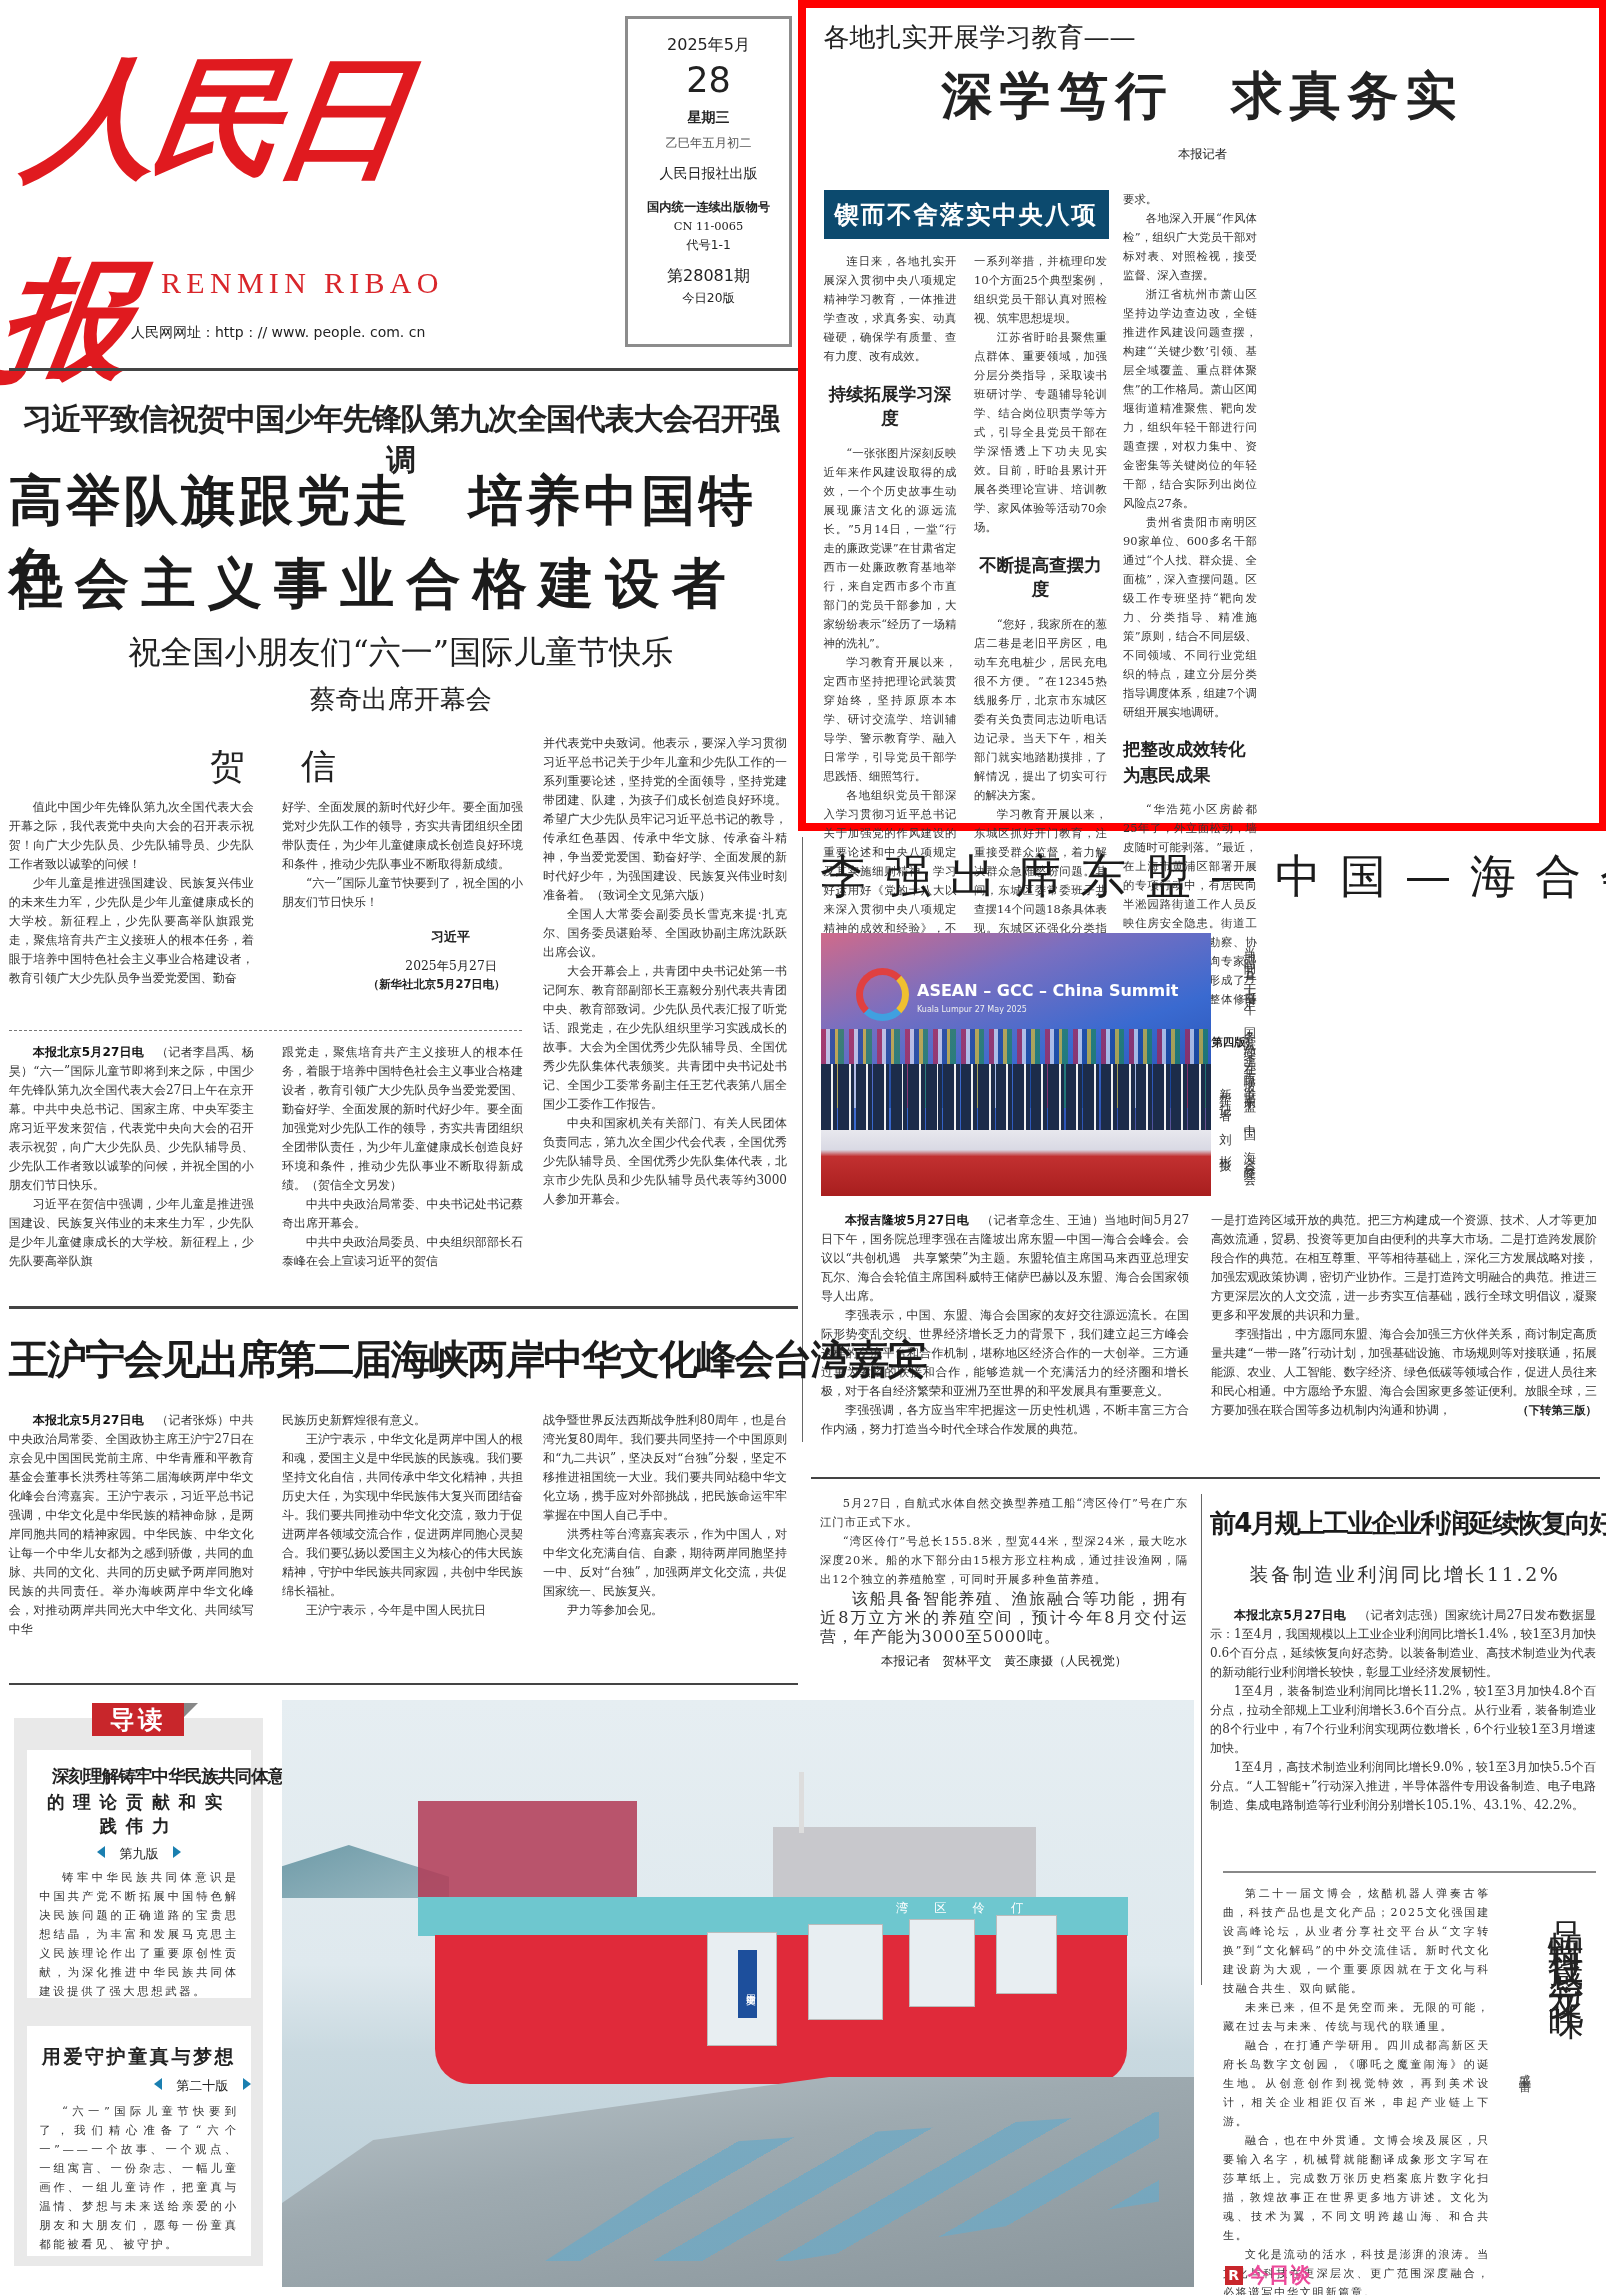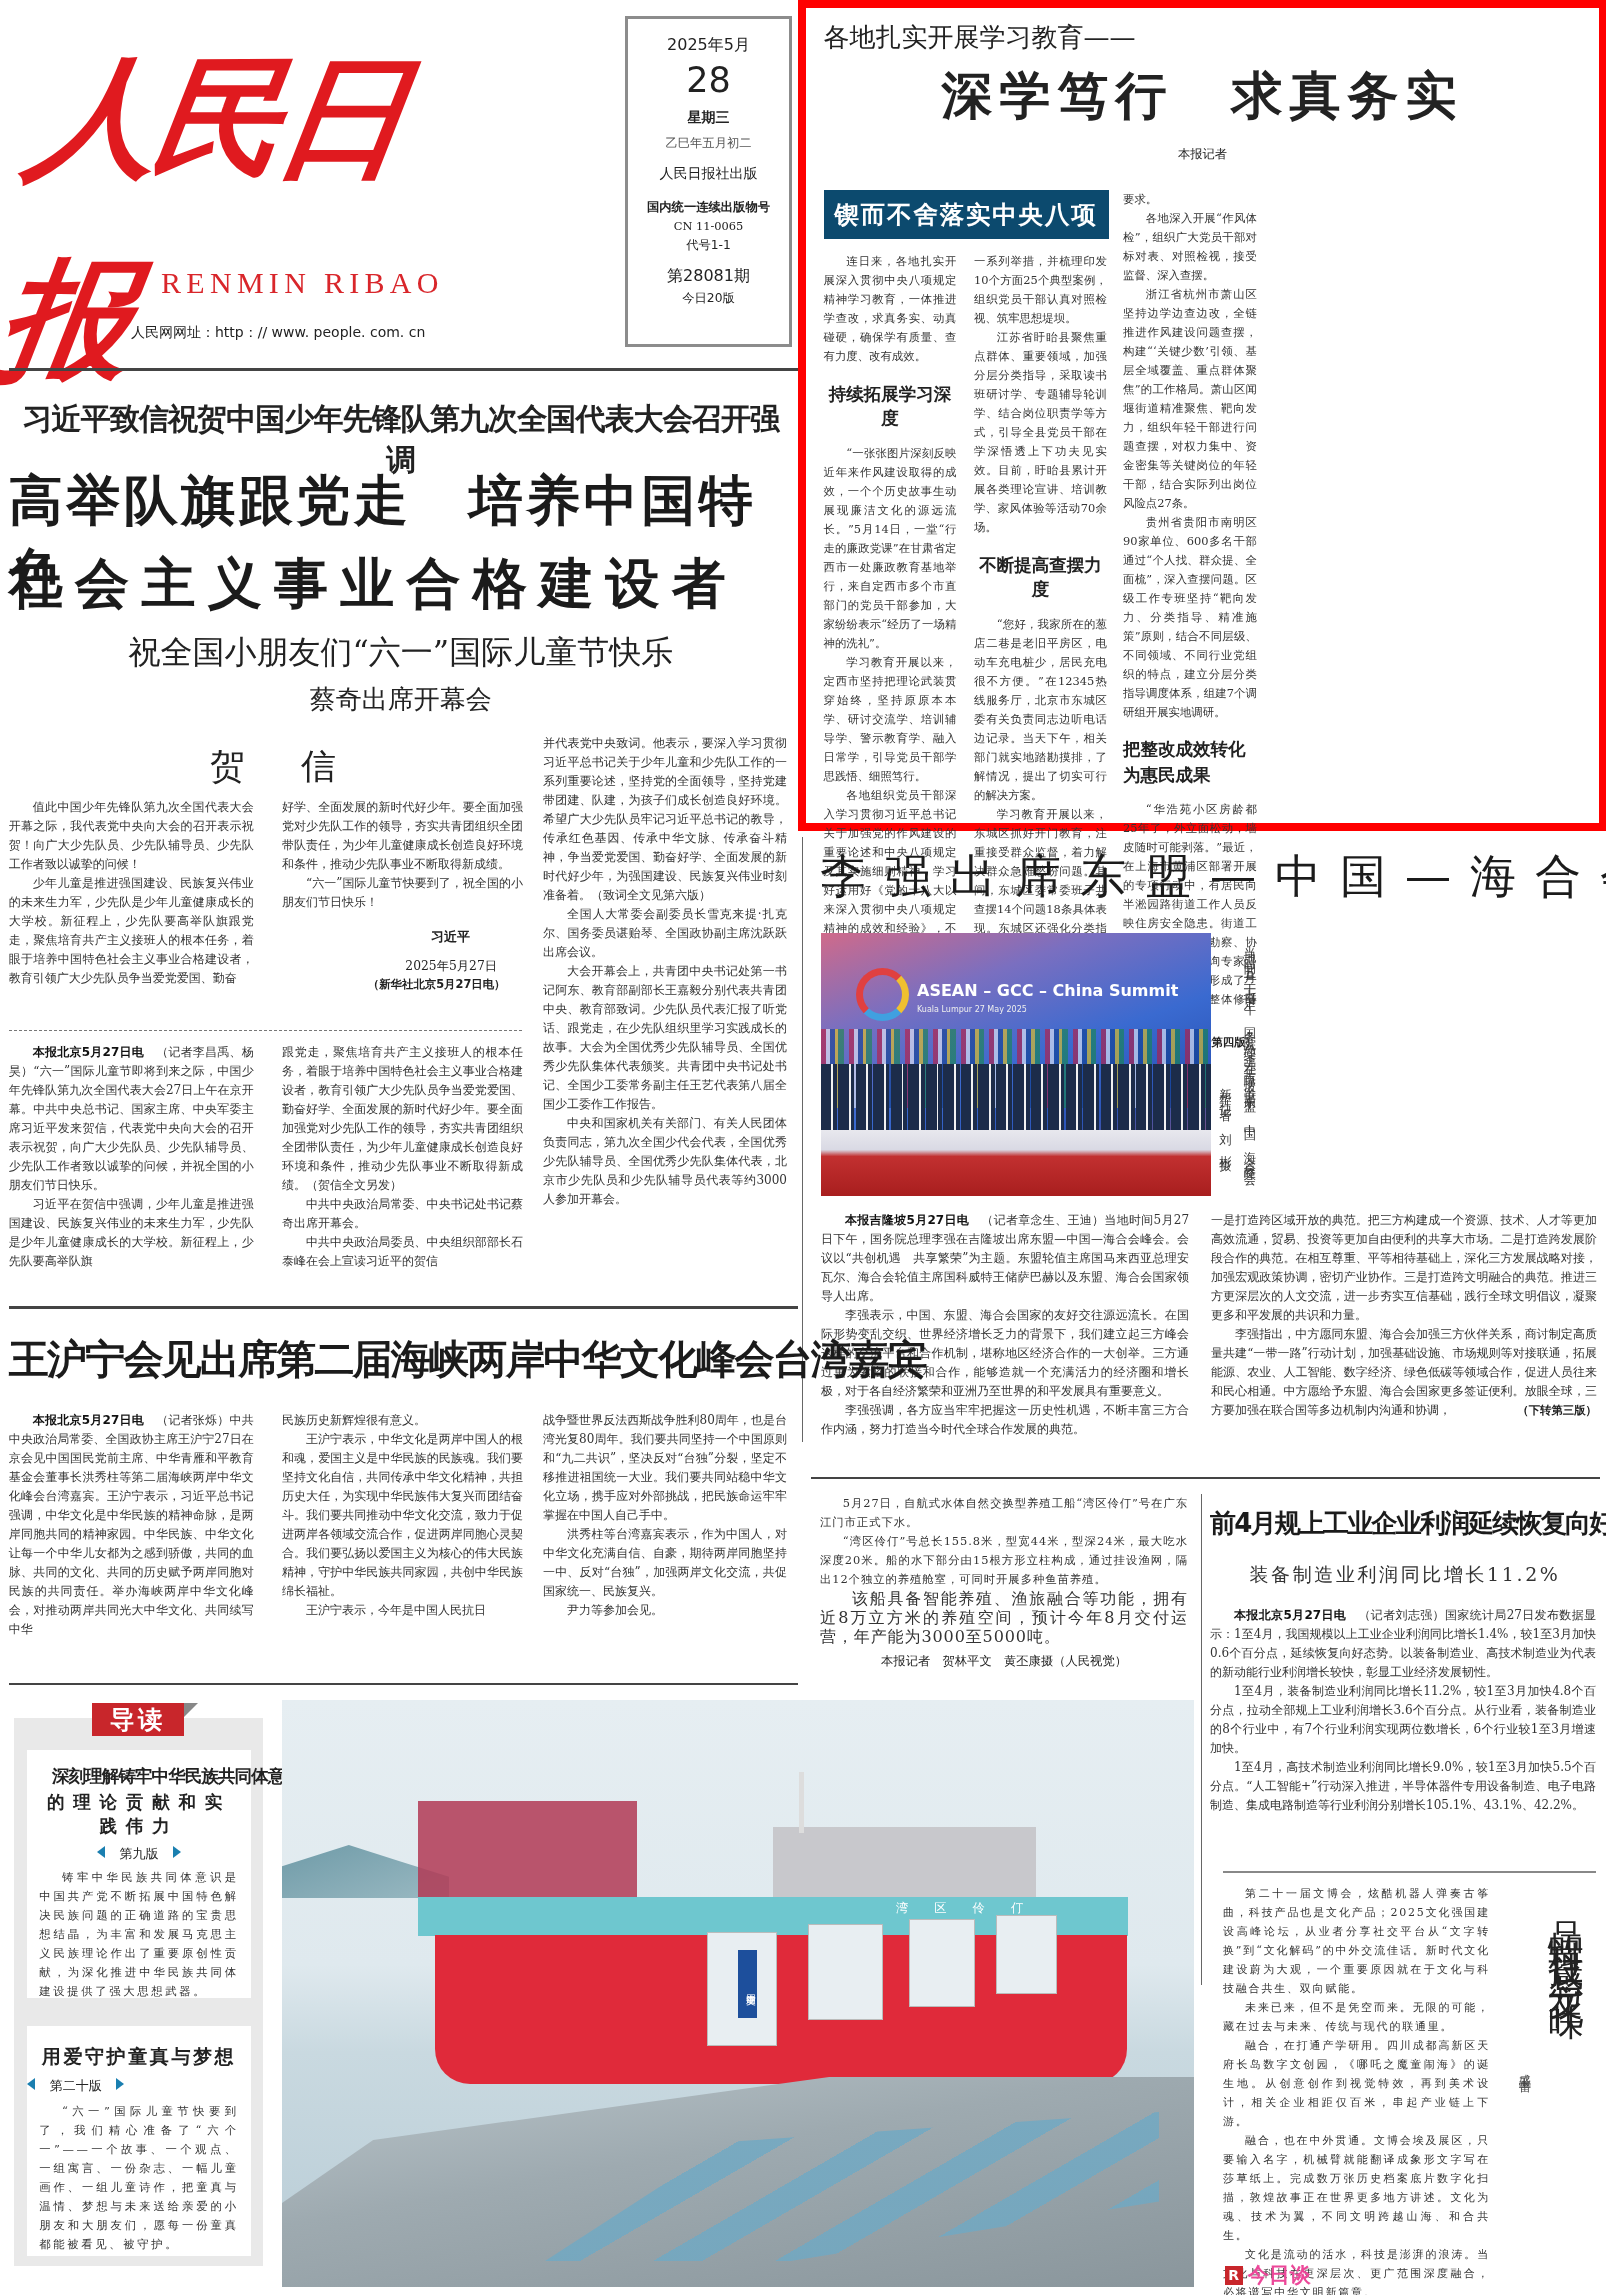--- a/index.html
+++ b/index.html
@@ -214,21 +214,21 @@
   <div style="text-align:center;margin-top:7px;font-size:13px;">
     <span class="tri l"></span>
     <span class="serif" style="margin:0 10.5px;">第九版</span>
     <span class="tri r"></span>
   </div>
   <p class="body" style="padding:5.3px 12.3px 0;font-size:11.4px;letter-spacing:2.6px;line-height:19px;">铸牢中华民族共同体意识是中国共产党不断拓展中国特色解决民族问题的正确道路的宝贵思想结晶，为丰富和发展马克思主义民族理论作出了重要原创性贡献，为深化推进中华民族共同体建设提供了强大思想武器。</p>
 </div>
 
 <div class="guide-card" style="left:27px;top:2026px;width:224px;height:230px;">
   <div class="sans" style="padding:17.5px 12.3px 0;font-size:19px;font-weight:bold;color:#222;text-align:center;letter-spacing:2.6px;">用爱守护童真与梦想</div>
-  <div style="text-align:left;margin-top:7px;font-size:13px;">
+  <div style="text-align:right;margin-top:7px;font-size:13px;">
     <span class="tri l"></span>
     <span class="serif" style="margin:0 10.5px;">第二十版</span>
     <span class="tri r"></span>
   </div>
   <p class="body" style="padding:7px 12.3px 0;font-size:11.4px;letter-spacing:2.6px;line-height:19px;">“六一”国际儿童节快要到了，我们精心准备了“六个一”——一个故事、一个观点、一组寓言、一份杂志、一幅儿童画作、一组儿童诗作，把童真与温情、梦想与未来送给亲爱的小朋友和大朋友们，愿每一份童真都能被看见、被守护。</p>
 </div>
 
 <div class="photo" style="left:282px;top:1700px;width:912px;height:587px;background:linear-gradient(180deg,#e6eef2 0%,#dfe9ee 45%,#c9d9e0 60%,#b8ccd6 100%);">
   <div class="abs" style="left:0;top:145px;width:167px;height:53px;background:linear-gradient(160deg,#6f9ba8,#9ab9c2);clip-path:polygon(0 40%,40% 0,70% 30%,100% 60%,100% 100%,0 100%);"></div>
   <div class="abs" style="left:136px;top:101px;width:219px;height:101px;background:#b23a55;opacity:0.85;"></div>

